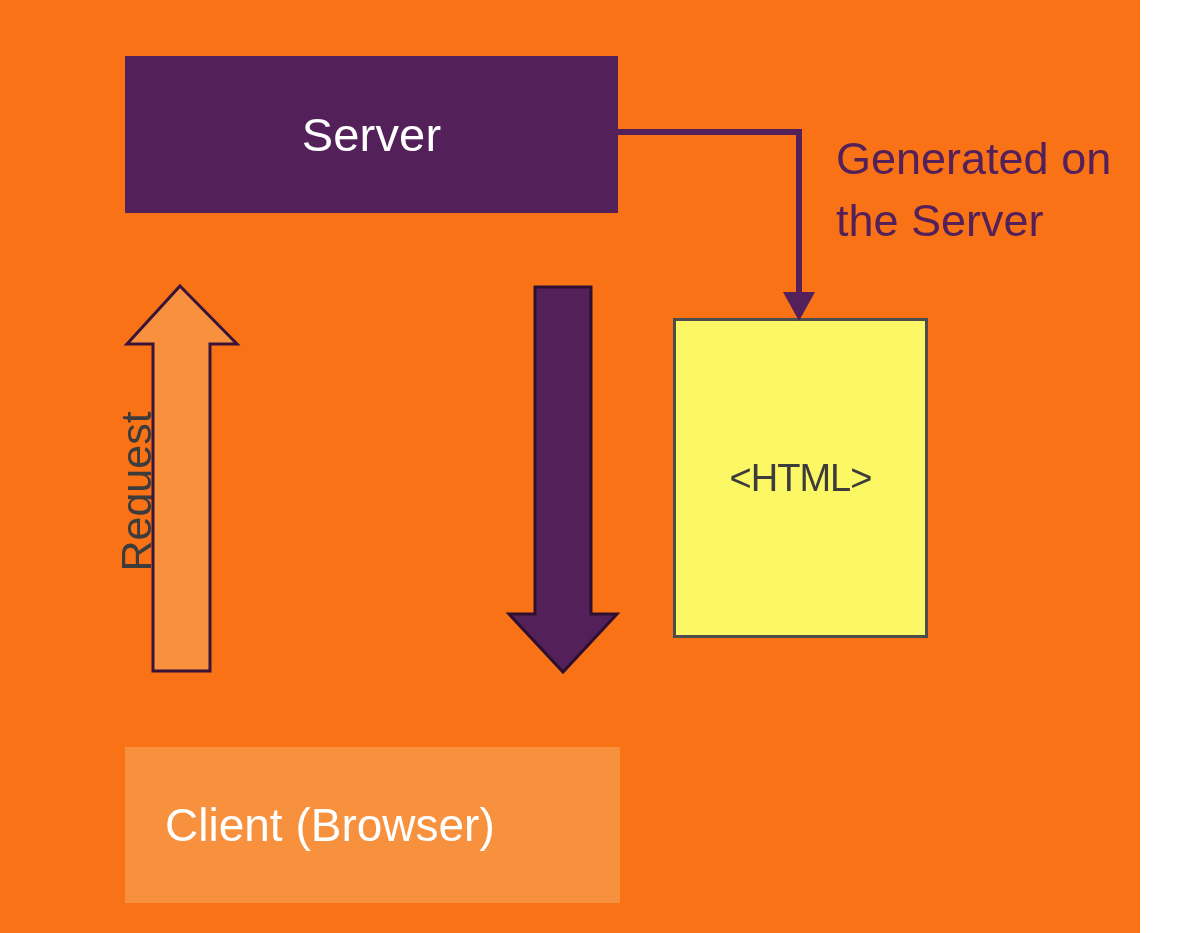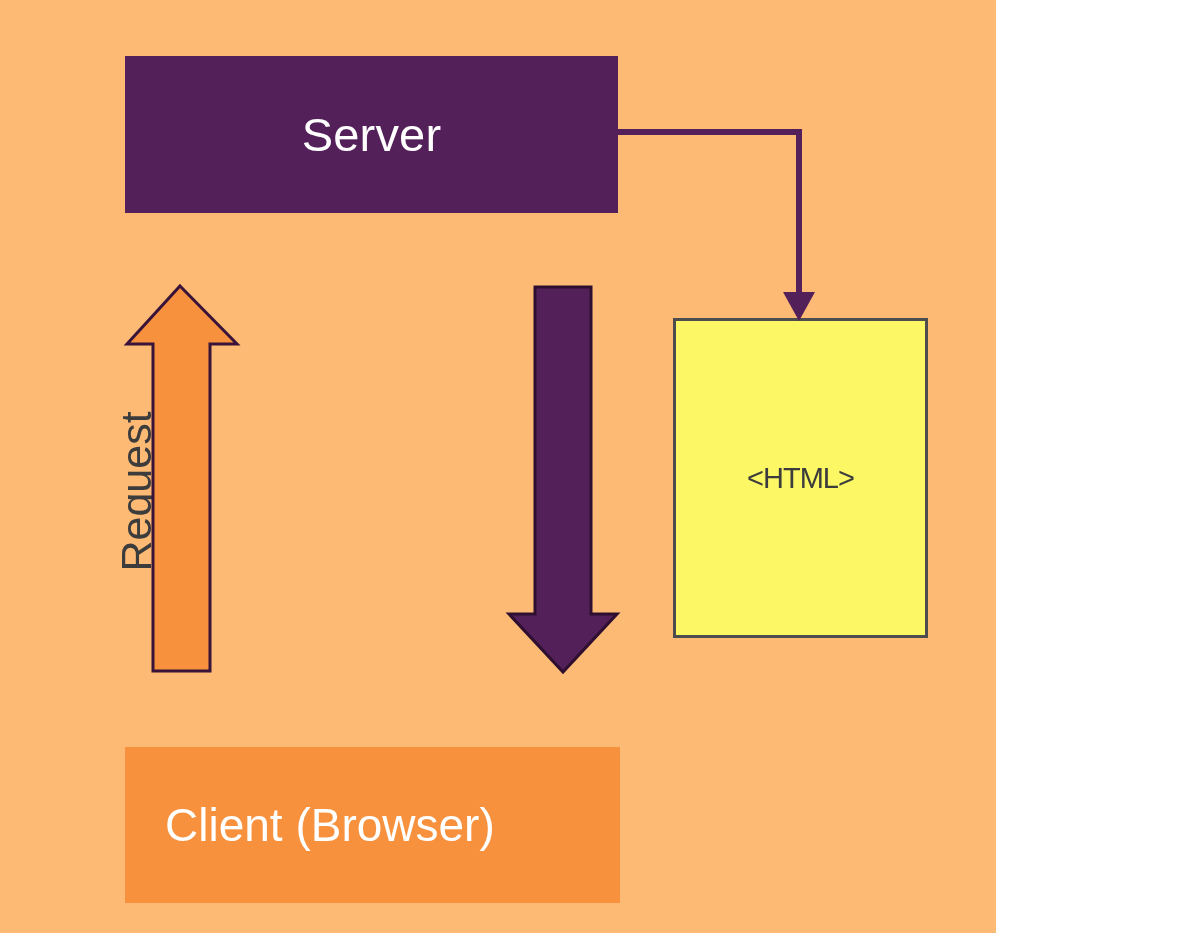--- a/index.html
+++ b/index.html
@@ -6,23 +6,23 @@
   html, body {
     margin: 0;
     padding: 0;
     background: #ffffff;
   }
   body {
     font-family: "Liberation Sans", sans-serif;
   }
   #canvas {
     position: relative;
-    width: 996px;
+    width: 1140px;
     height: 933px;
-    background: #fdba74;
+    background: #f97316;
     overflow: hidden;
   }
 
   
   .server-box {
     position: absolute;
     left: 125px;
     top: 56px;
     width: 493px;
     height: 157px;
@@ -67,21 +67,21 @@
     height: 320px;
     background: #FBF765;
     border: 3px solid #4D4D4D;
     box-sizing: border-box;
     display: flex;
     align-items: center;
     justify-content: center;
   }
   .html-box .box-label {
     color: #3C3C3C;
-    font-size: 29px;
+    font-size: 38px;
     line-height: 1;
     letter-spacing: -1px;
   }
 
   
   .generated-caption {
     position: absolute;
     left: 836px;
     top: 128px;
     width: 340px;
@@ -133,20 +133,24 @@
   </div>
 
   <div class="html-box">
     <span class="box-label">&lt;HTML&gt;</span>
   </div>
 
   <div class="client-box">
     <span class="box-label">Client (Browser)</span>
   </div>
 
+  <div class="generated-caption">
+    <div>Generated on</div>
+    <div>the Server</div>
+  </div>
 
   <div class="request-label">Request</div>
 
   <svg class="vector-layer" viewBox="0 0 1200 933">
 
     <polygon points="180,286 237,344 210,344 210,671 153,671 153,344 127,344" fill="#F7913D" stroke="#3A1338" stroke-width="3" stroke-linejoin="miter"></polygon>
 
     <polygon points="535,287 591,287 591,614 617,614 563,672 509,614 535,614" fill="#54205A" stroke="#2E0F30" stroke-width="3" stroke-linejoin="miter"></polygon>
 
     <path d="M 618 132 L 799 132 L 799 302" fill="none" stroke="#54205A" stroke-width="6" stroke-linecap="butt" stroke-linejoin="miter"></path>

